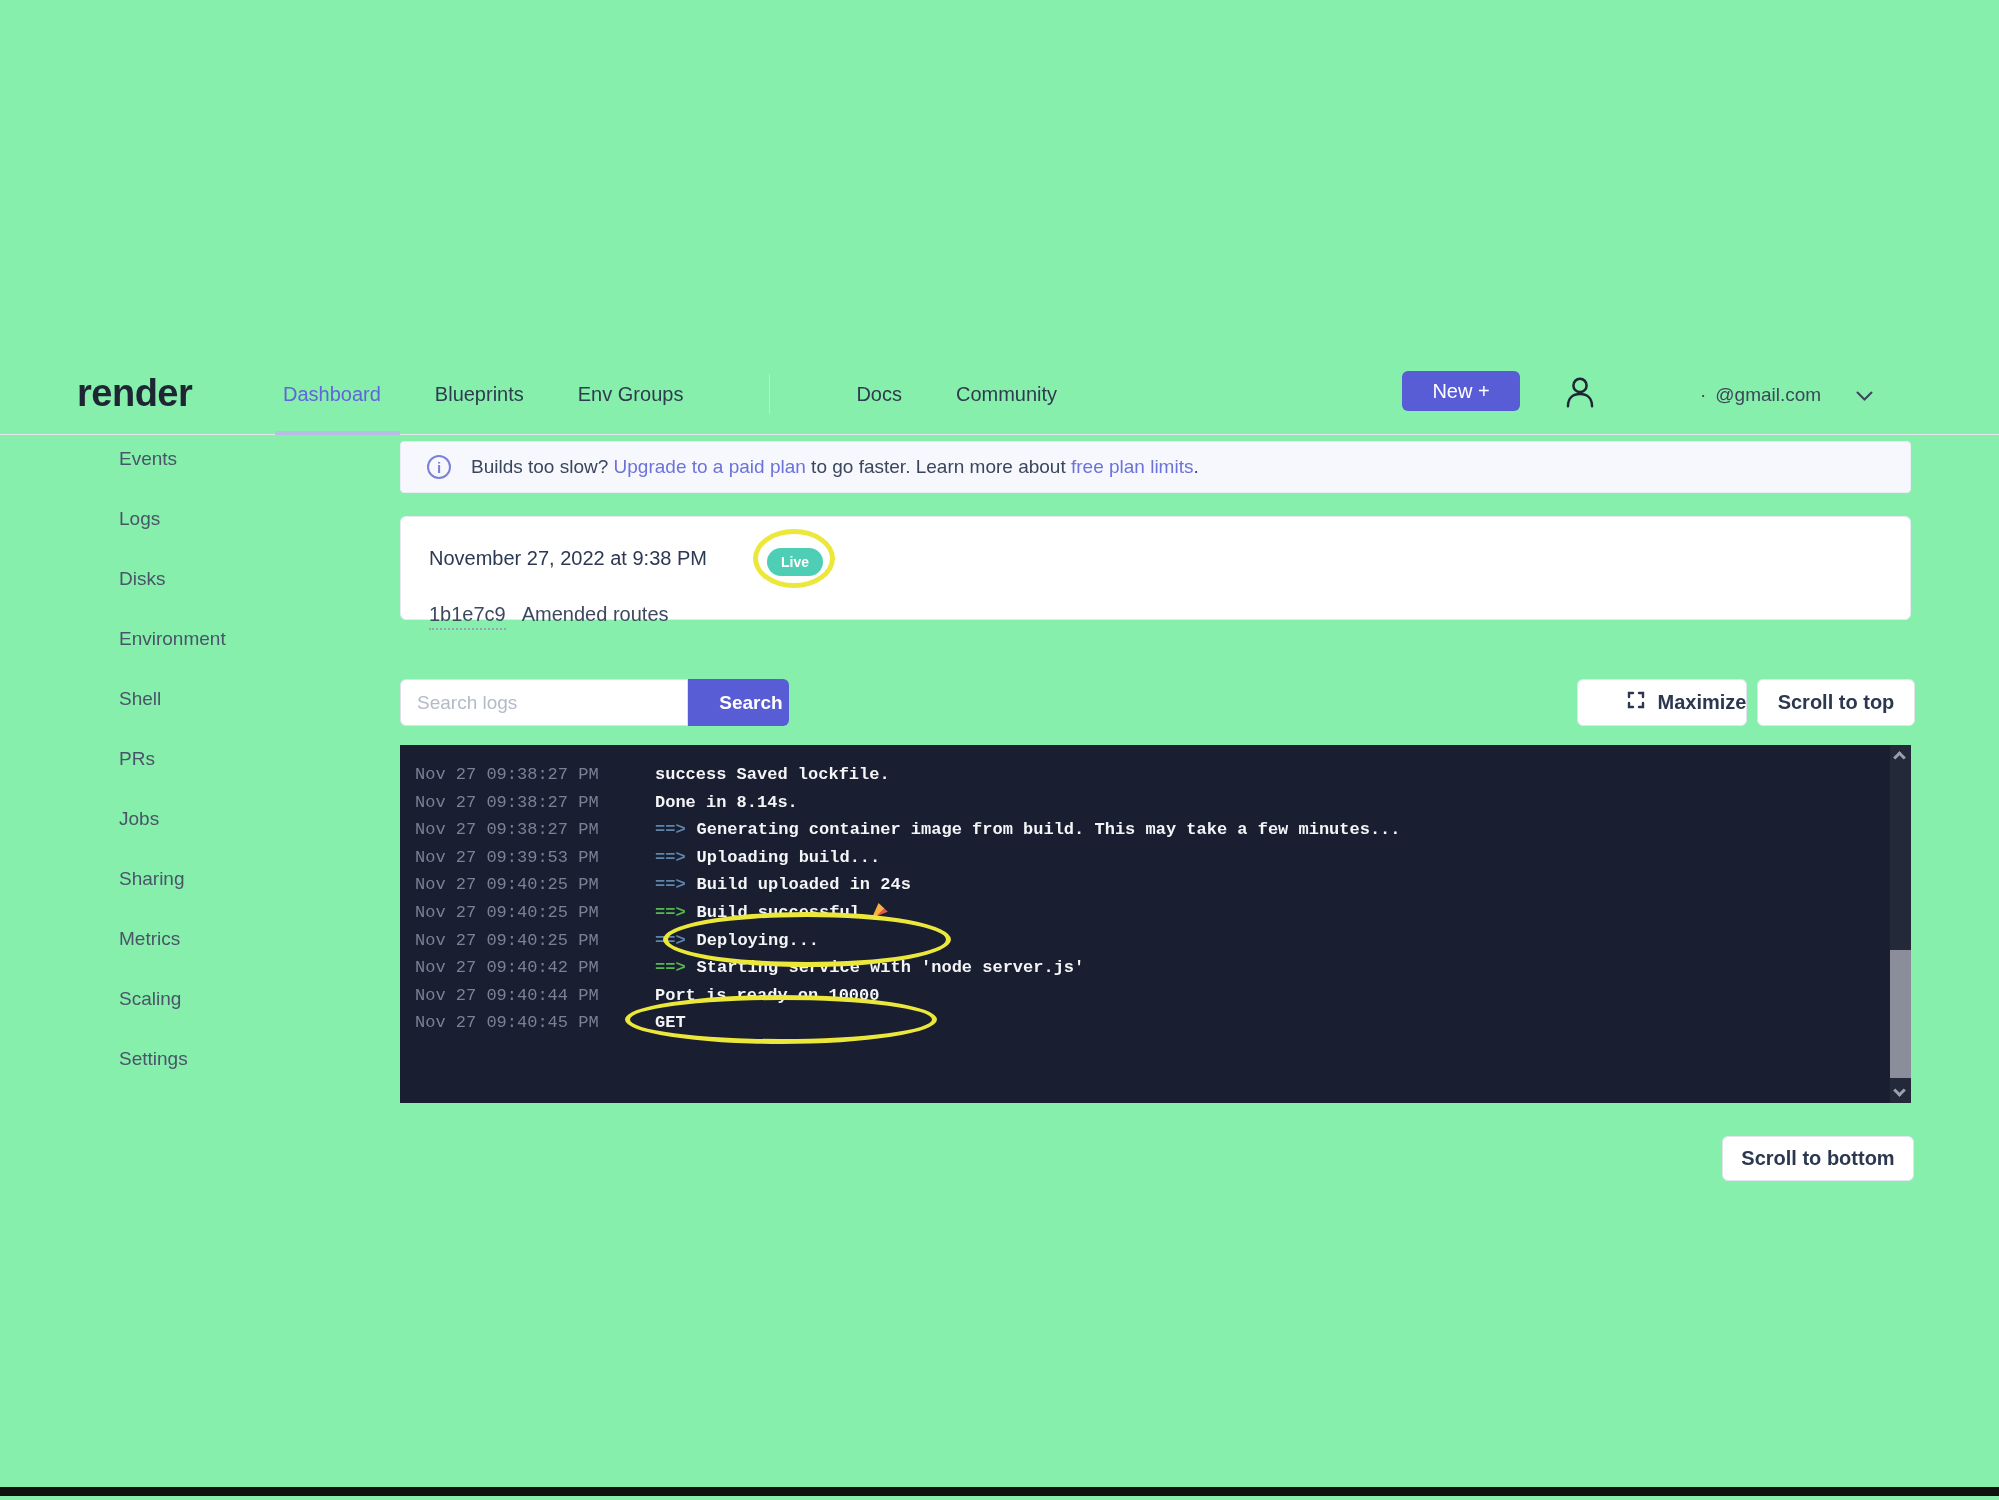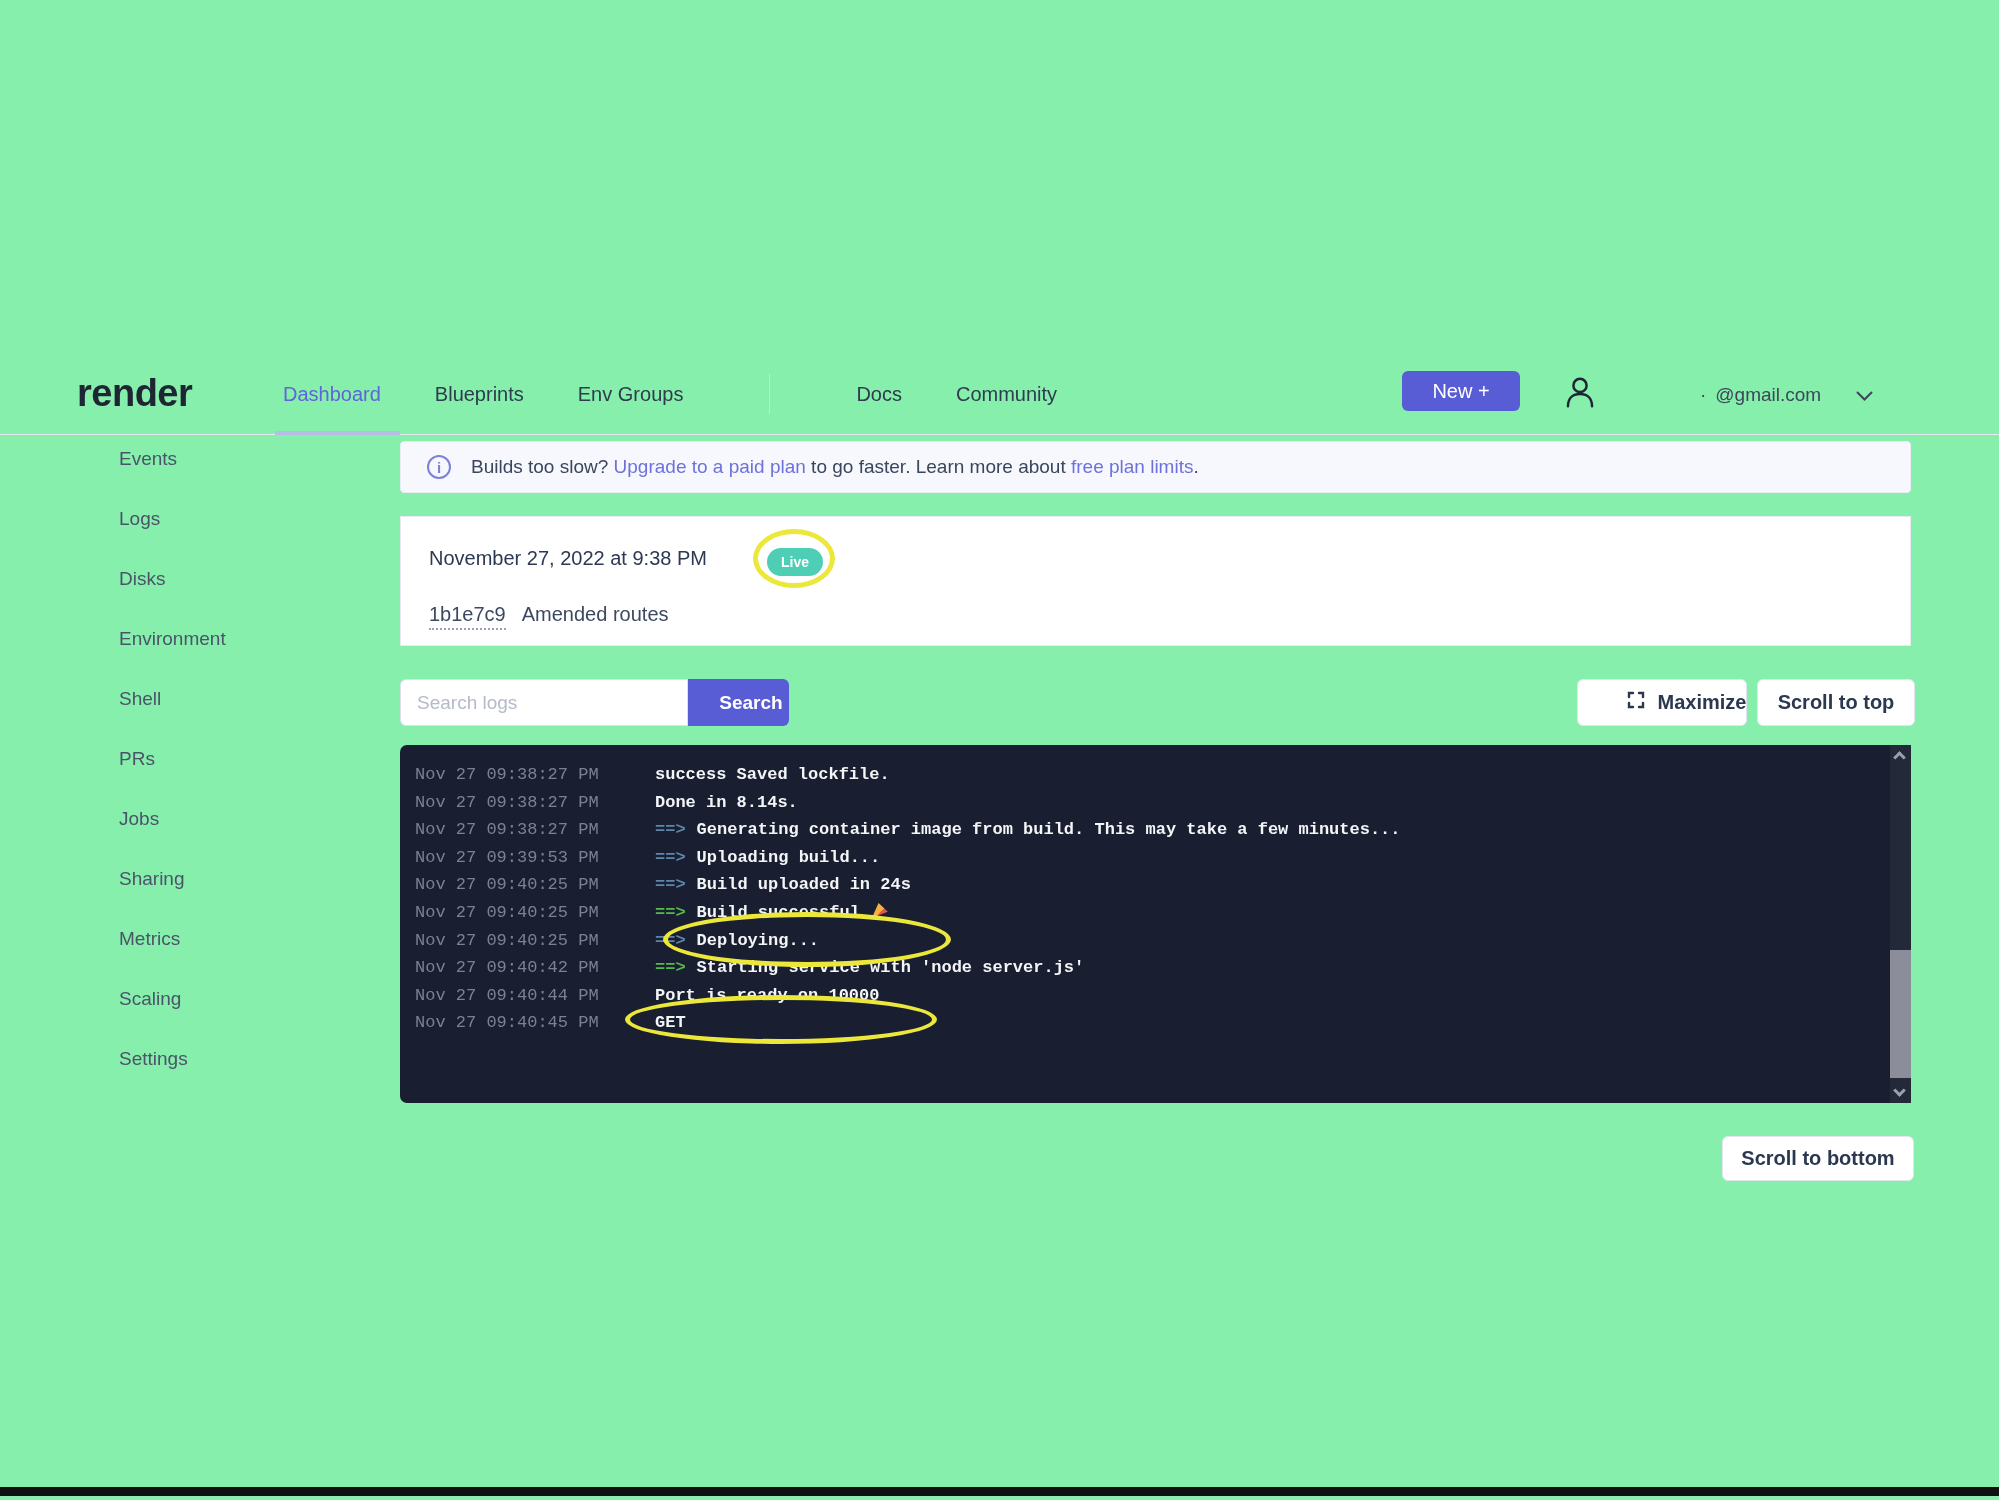--- a/index.html
+++ b/index.html
@@ -28,41 +28,41 @@
   .side-item { display:block; height:24px; line-height:24px; margin-bottom:36px; font-size:19px; color:#4a5468; cursor:pointer; }
 
   
   .banner { position:absolute; left:400px; top:441px; width:1511px; height:52px; background:#f7f8fd; border:1px solid #eaecf5;
             border-radius:4px; display:flex; align-items:center; padding-left:26px; gap:20px; font-size:19px; color:#3a465c; }
   .info-icon { width:24px; height:24px; border:2px solid #7b80da; border-radius:50%; color:#7b80da; font-size:15px; font-weight:600;
                display:flex; align-items:center; justify-content:center; flex:0 0 auto; }
   .banner a { color:#6d72d9; text-decoration:none; cursor:pointer; }
 
   
-  .card { position:absolute; left:400px; top:516px; width:1511px; height:130px; background:#ffffff; border:1px solid #e7e9f2; border-radius:0; }
+  .card { position:absolute; left:400px; top:516px; width:1511px; height:104px; background:#ffffff; border:1px solid #e7e9f2; border-radius:6px; }
   .deploy-date { position:absolute; left:28px; top:30px; font-size:20px; font-weight:500; color:#2c3952; }
   .live-badge { position:absolute; left:366px; top:31px; width:56px; height:28px; border-radius:14px; background:#4ecfb5; color:#ffffff;
                 font-size:14px; font-weight:bold; display:flex; align-items:center; justify-content:center; }
   .commit-row { position:absolute; left:28px; top:86px; display:flex; gap:16px; font-size:20px; color:#3d4960; }
   .commit-hash { border-bottom:2px dotted #9aa2b8; padding-bottom:2px; cursor:pointer; }
 
   
   .search-input { position:absolute; left:400px; top:679px; width:288px; height:47px; border:1px solid #dde0ec; border-radius:6px 0 0 6px;
                   padding-left:16px; font-size:19px; color:#3a465c; font-family:inherit; outline:none; }
   .search-input::placeholder { color:#b4bac8; }
   .search-btn { position:absolute; left:688px; top:679px; width:101px; height:47px; background:#585dd6; color:#ffffff; border:none;
                 border-radius:0 6px 6px 0; font-size:19px; font-weight:bold; font-family:inherit; cursor:pointer;padding-left:25px; }
   .ghost-btn { position:absolute; height:47px; background:#ffffff; border:1px solid #e2e5ef; border-radius:6px; font-size:20px;
                font-weight:600; color:#2b3850; font-family:inherit; cursor:pointer; display:flex; align-items:center; justify-content:center; gap:12px; }
   .btn-maximize { left:1577px; top:679px; width:170px;padding-left:48px; }
   .btn-scroll-top { left:1757px; top:679px; width:158px; }
   .btn-scroll-bottom { left:1722px; top:1136px; width:192px; height:45px; }
 
   
-  .term { position:absolute; left:400px; top:745px; width:1511px; height:358px; background:#191e30; border-radius:7px; }
+  .term { position:absolute; left:400px; top:745px; width:1511px; height:358px; background:#191e30; border-radius:0; }
   .term-lines { padding:16px 30px 0 15px; }
   .term-line { height:27.6px; line-height:27.6px; white-space:nowrap; font-family:"Liberation Mono", monospace; font-size:17px; }
   .t-time { display:inline-block; width:240px; color:#7b8195; font-weight:400; }
   .t-msg { color:#f4f5f7; font-weight:bold; }
   .t-arrow { font-weight:bold; margin-right:11px; }
   .t-arrow:empty { display:none; }
   .ac-blue { color:#5f85ad; }
   .ac-green { color:#56b94d; }
   .emoji { display:none; }
   .emoji.show { display:inline-block; width:16px; height:15px; margin-left:12px; vertical-align:-1px;

